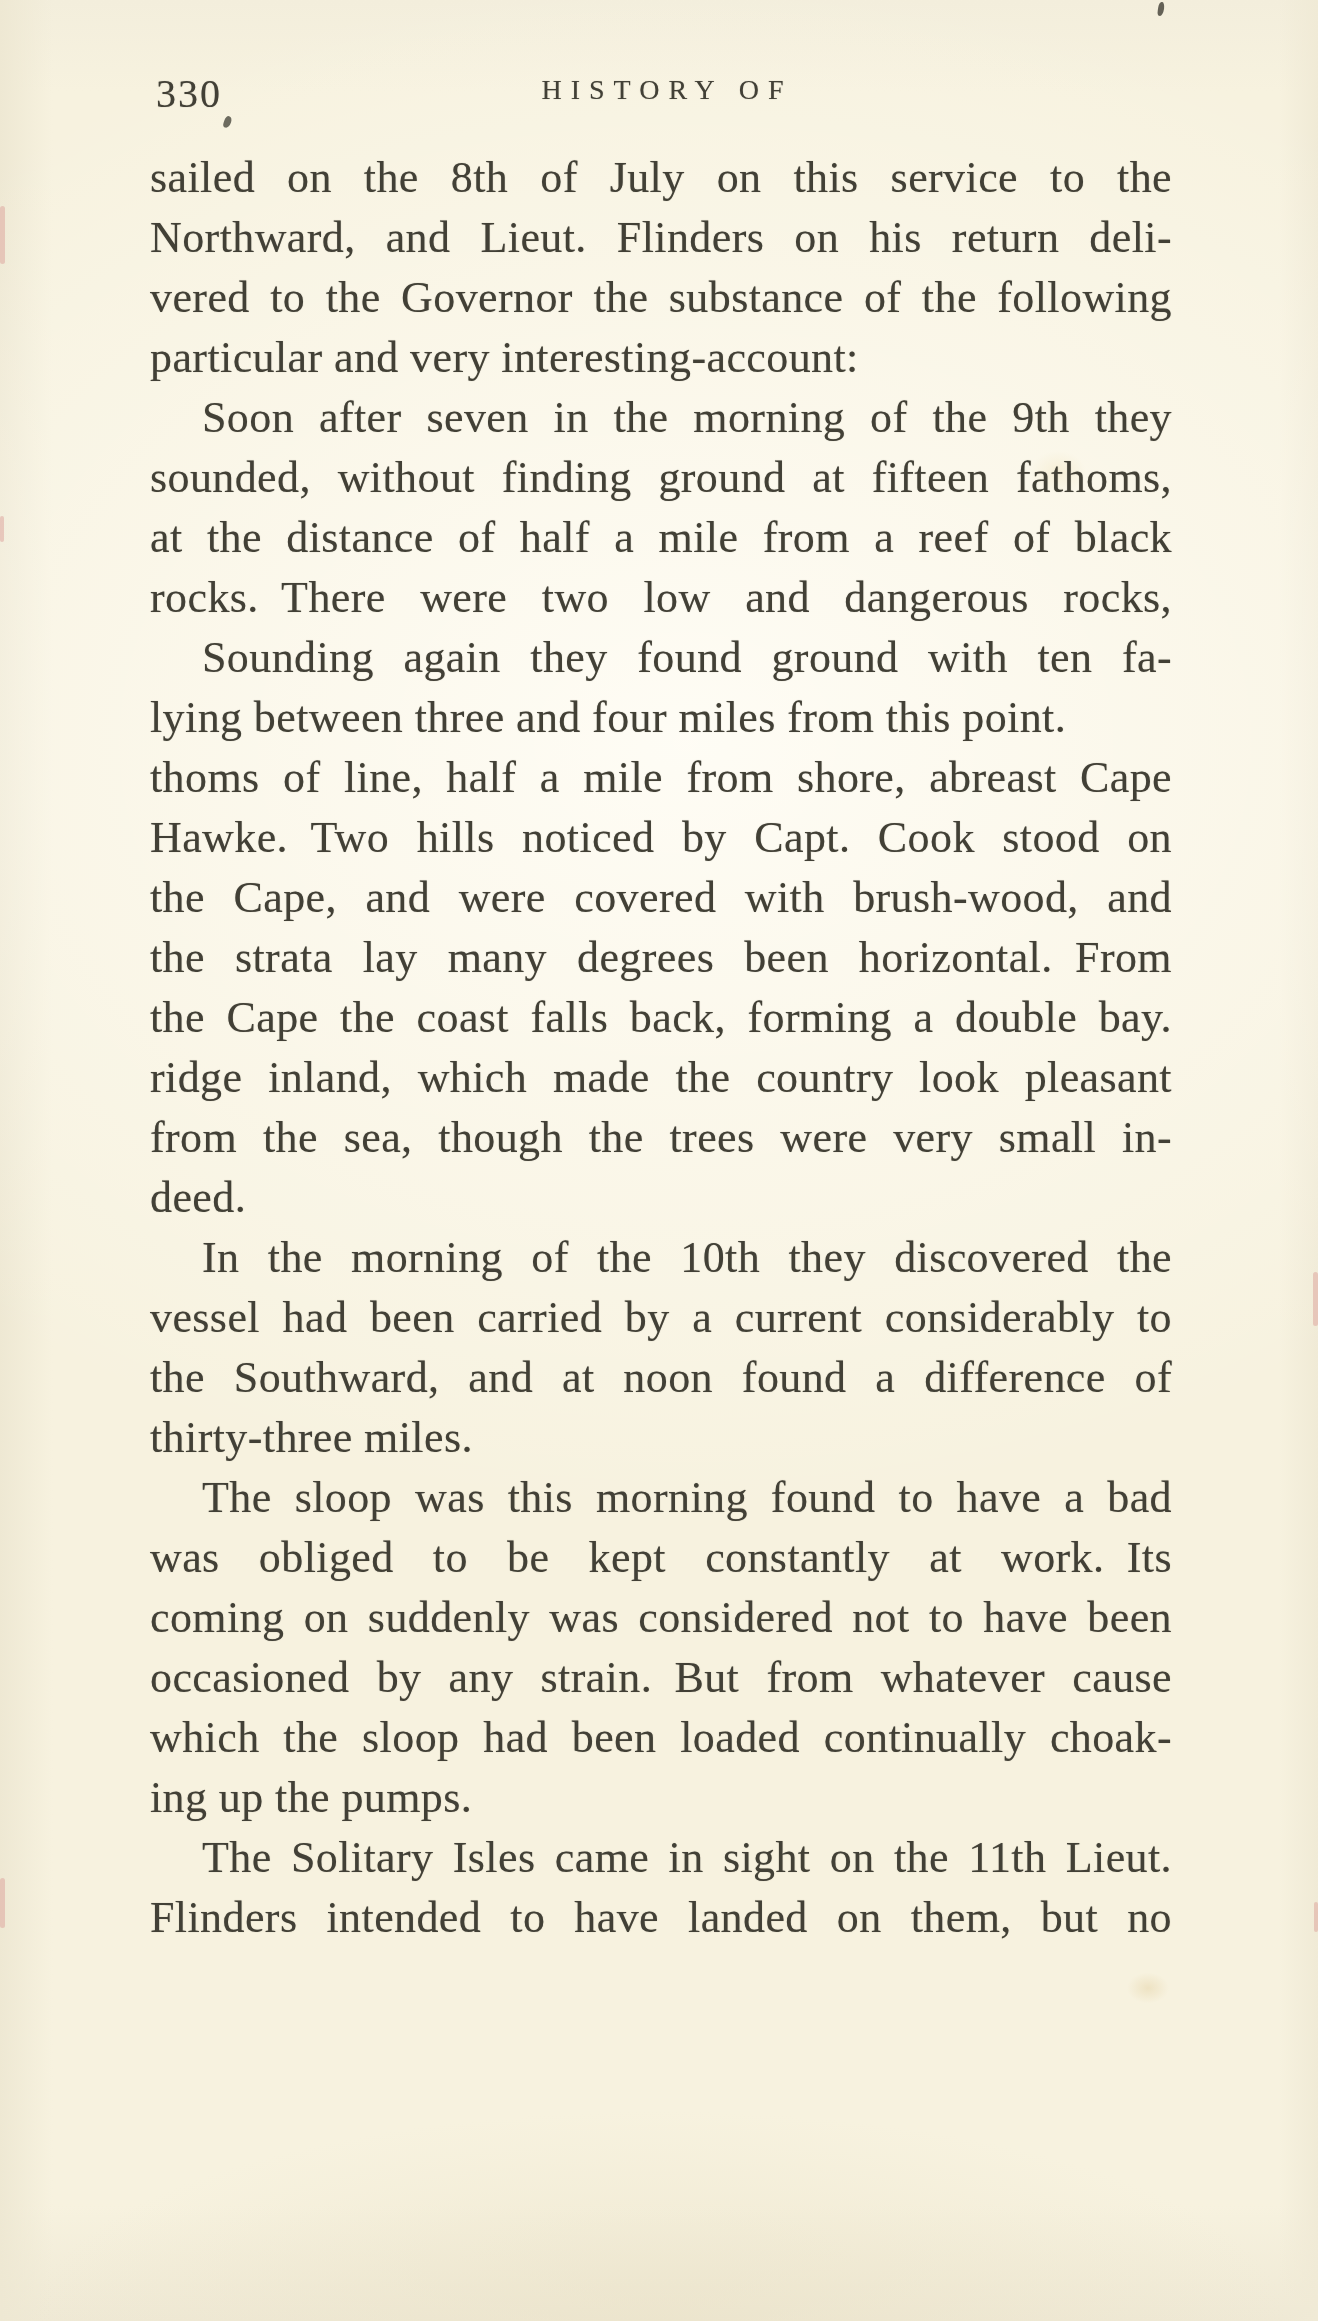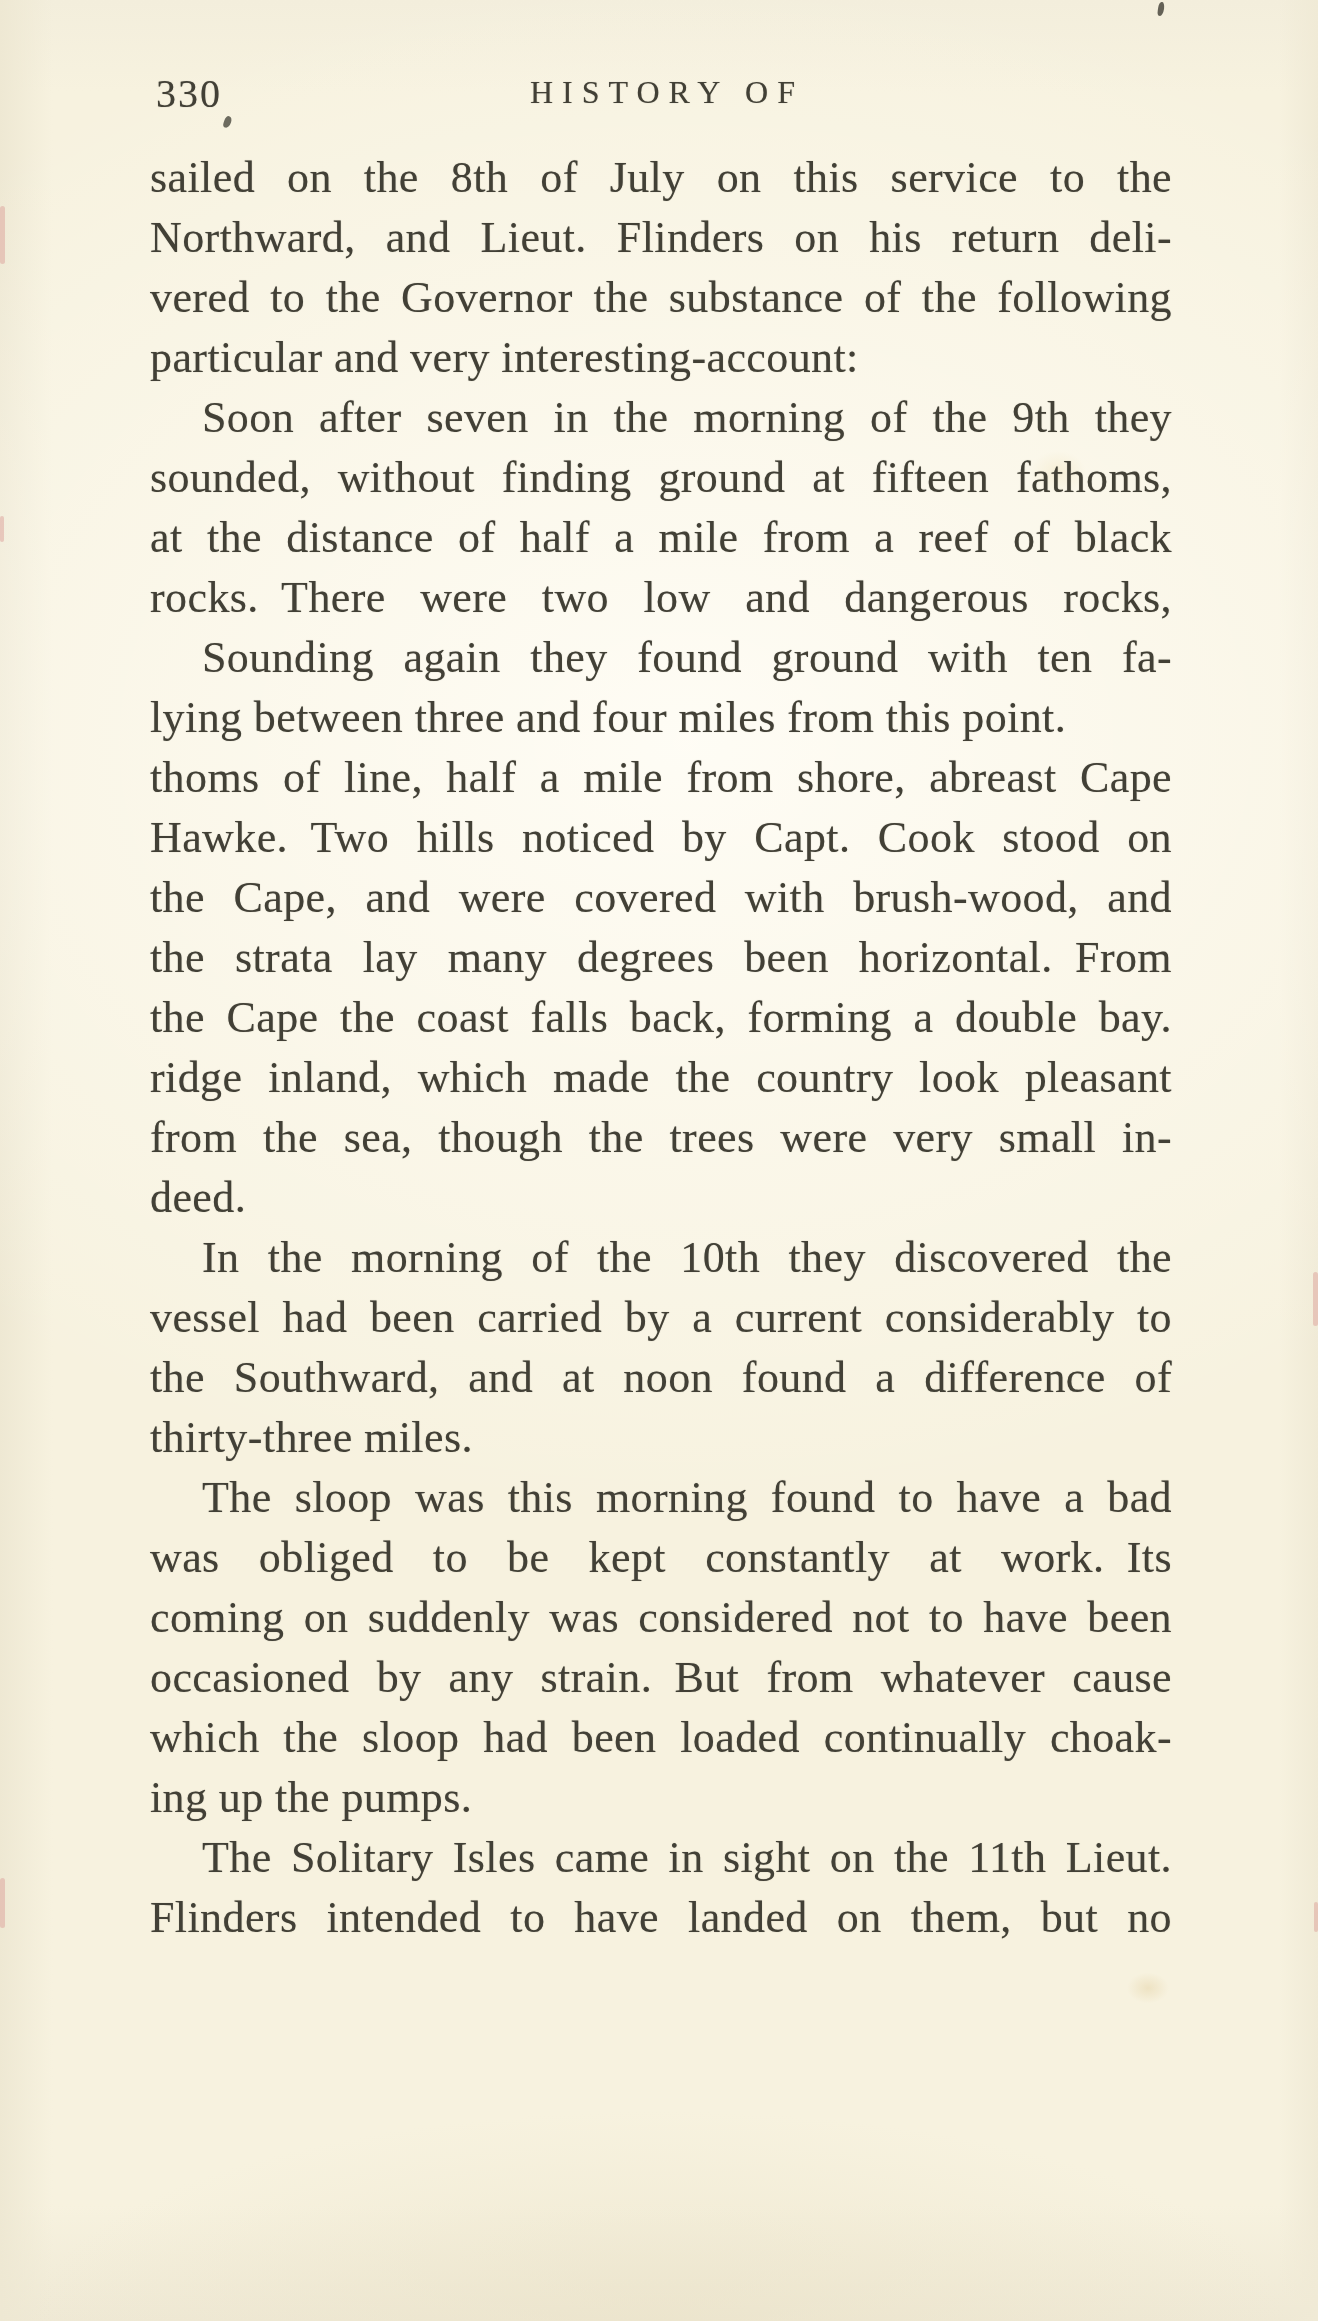--- a/index.html
+++ b/index.html
@@ -26,21 +26,21 @@
   .running-header {
     position: absolute; top: 64px; left: 156px; width: 1022px; height: 50px;
   }
   .page-number {
     position: absolute; left: 0; top: 6px;
     font-size: 40px; letter-spacing: 2px;
     text-shadow: 0 0 1px rgba(62,60,50,0.45);
   }
   .running-title {
     position: absolute; left: 50%; transform: translateX(-50%); top: 10px;
-    font-size: 32px; letter-spacing: 9px; white-space: nowrap;
+    font-size: 28px; letter-spacing: 9px; white-space: nowrap;
     text-shadow: 0 0 1px rgba(62,60,50,0.4);
   }
   .text-column {
     position: absolute; top: 148px; left: 150px; width: 1022px;
     font-size: 44px; letter-spacing: 0.4px;
     text-shadow: 0 0 1px rgba(60,58,48,0.4);
   }
   .line {
     height: 60px; line-height: 60px;
     white-space: nowrap;

